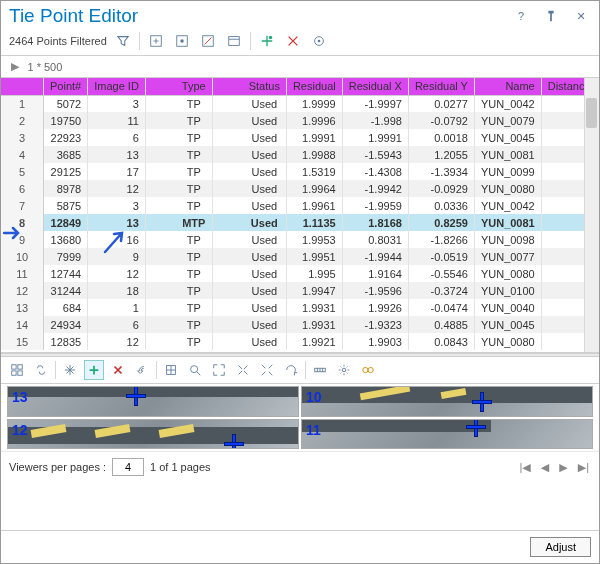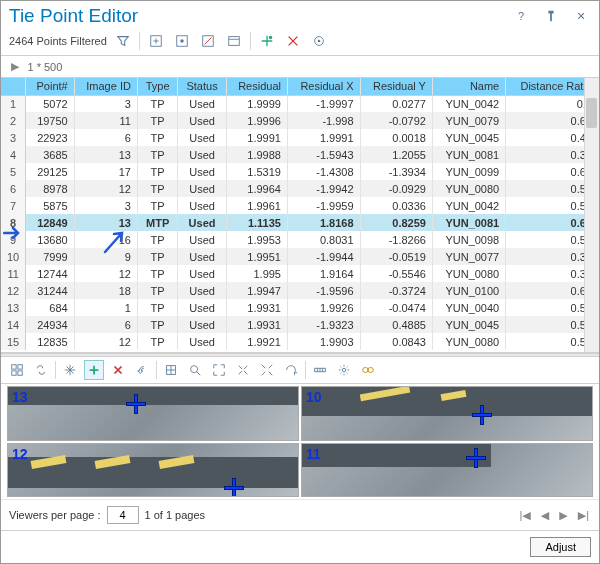--- a/index.html
+++ b/index.html
@@ -58,28 +58,28 @@
   table { border-collapse: collapse; width: 100%; }
   th, td {
     border-right: 1px solid #e3e3e3;
     padding: 2px 6px;
     text-align: right;
     white-space: nowrap;
     font-size: 11px;
     height: 17px;
   }
   th {
-    background: #7dd3fc;
+    background: #d946ef;
     border-bottom: 1px solid #cfcfcf;
     font-weight: normal;
     color: #333;
     text-align: right;
   }
   th.left, td.left { text-align: right; }
-  th.center, td.center { text-align: center; }
+  th.center, td.center { text-align: center; padding-left: 36px; }
   td.rownum { background:#f5f5f5; color:#555; width:16px; text-align:center; border-right:1px solid #cfcfcf;}
   tbody tr:nth-child(even) { background: #f1f1f1; }
   tbody tr.sel { background: #bfe6f2 !important; font-weight: 600; }
   .scroll-spacer { position:absolute; right:0; top:0; width:15px; height:100%; background:#efefef; border-left:1px solid #d7d7d7;}
   .scroll-thumb { position:absolute; right:2px; top:20px; width:11px; height:30px; background:#c9c9c9; border-radius:2px;}
   .arrow-annot {
     position:absolute;
     pointer-events:none;
     color:#2367ce;
     font-size:22px;
@@ -135,20 +135,21 @@
     border-top:1px solid #e8e8e8;
   }
   .pager-bottom input {
     width:32px; height:18px; text-align:center; font-size:11px; border:1px solid #aaa;
   }
   .nav-tri { color:#888; cursor:pointer; padding:0 2px; }
   .footer {
     display:flex; justify-content:flex-end;
     padding:6px 8px;
     border-top:1px solid #cfcfcf;
+    margin-top:48px;
   }
   .btn {
     border:1px solid #888; background:#f8f8f8;
     padding:3px 14px; font-size:11px; cursor:pointer;
   }
 </style>
 </head>
 <body>
 
 <div class="titlebar">
@@ -548,21 +549,21 @@
     <div class="cross" style="left:78%; top:85%;"></div>
   </div>
   <div class="viewer">
     <div class="pavement-dark" style="left:0;top:0;width:65%;height:45%;"></div>
     <div class="vlabel">11</div>
     <div class="cross" style="left:60%; top:28%;"></div>
   </div>
 </div>
 
 <div class="pager-bottom">
-  <span>Viewers per page :</span>
+  <span>Viewers per pages :</span>
   <input value="4" style="">
   <span>1 of 1 pages</span>
   <span style="flex:1"></span>
   <span class="nav-tri">|◀</span>
   <span class="nav-tri">◀</span>
   <span class="nav-tri">▶</span>
   <span class="nav-tri">▶|</span>
 </div>
 
 <div class="footer">

